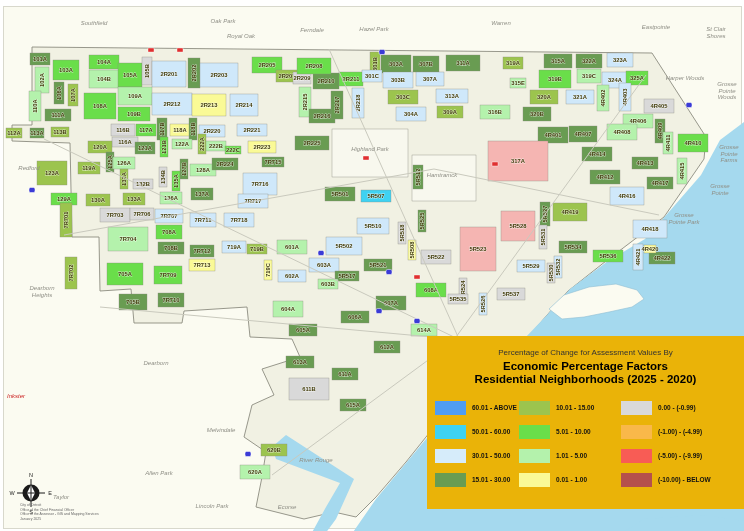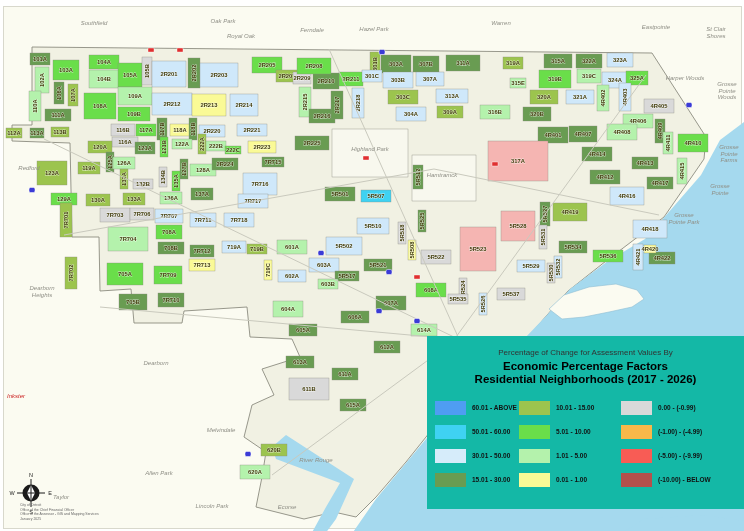--- a/index.html
+++ b/index.html
@@ -7,21 +7,21 @@
     width:744px;height:531px;position:relative;overflow:hidden;
     background:#ffffff;font-family:"Liberation Sans",sans-serif;
   }
   #map-area{
     position:absolute;left:3px;top:6px;width:737px;height:521px;
     background:#fbfbf1;border:0.5px solid #d8d8cc;
   }
   #map-svg{position:absolute;left:0;top:0;}
   .legend-panel{
     position:absolute;left:427px;top:336px;width:317px;height:173px;
-    background:#14b8a6;text-align:center;
+    background:#eab308;text-align:center;
   }
   .lg-line1{font-size:8px;color:#333;padding-top:12px;}
   .lg-line2{font-size:11.5px;font-weight:bold;color:#000;padding-top:3px;}
   .lg-line3{font-size:11.5px;font-weight:bold;color:#000;padding-top:1px;}
   .lg-grid{position:absolute;left:0;top:62px;width:317px;height:108px;}
   .lg-col{position:absolute;top:0;}
   .lg-row{height:24px;position:relative;}
   .lg-swatch{position:absolute;left:0;top:3px;width:31px;height:14px;}
   .lg-label{position:absolute;left:37px;top:6px;font-size:6.5px;font-weight:bold;color:#111;white-space:nowrap;text-align:left;}
   .fine-print{
@@ -445,21 +445,21 @@
         <text x="27" y="507" font-size="5.5" fill="#1a1a1a" text-anchor="middle">S</text>
         <text x="8" y="488" font-size="5.5" fill="#1a1a1a" text-anchor="middle">W</text>
         <text x="46" y="488" font-size="5.5" fill="#1a1a1a" text-anchor="middle">E</text>
       </g>
     </svg>
 </div>
 
 <div class="legend-panel">
   <div class="lg-line1">Percentage of Change for Assessment Values By</div>
   <div class="lg-line2">Economic Percentage Factors</div>
-  <div class="lg-line3">Residential Neighborhoods (2017 - 2026)</div>
+  <div class="lg-line3">Residential Neighborhoods (2025 - 2020)</div>
   <div class="lg-grid">
       <div class="lg-col" style="left: 8px;">
         <div class="lg-row">
           <div class="lg-swatch" style="background: rgb(79, 157, 242);"></div>
           <div class="lg-label">60.01 - ABOVE</div>
         </div>
         <div class="lg-row">
           <div class="lg-swatch" style="background: rgb(63, 210, 242);"></div>
           <div class="lg-label">50.01 - 60.00</div>
         </div>

